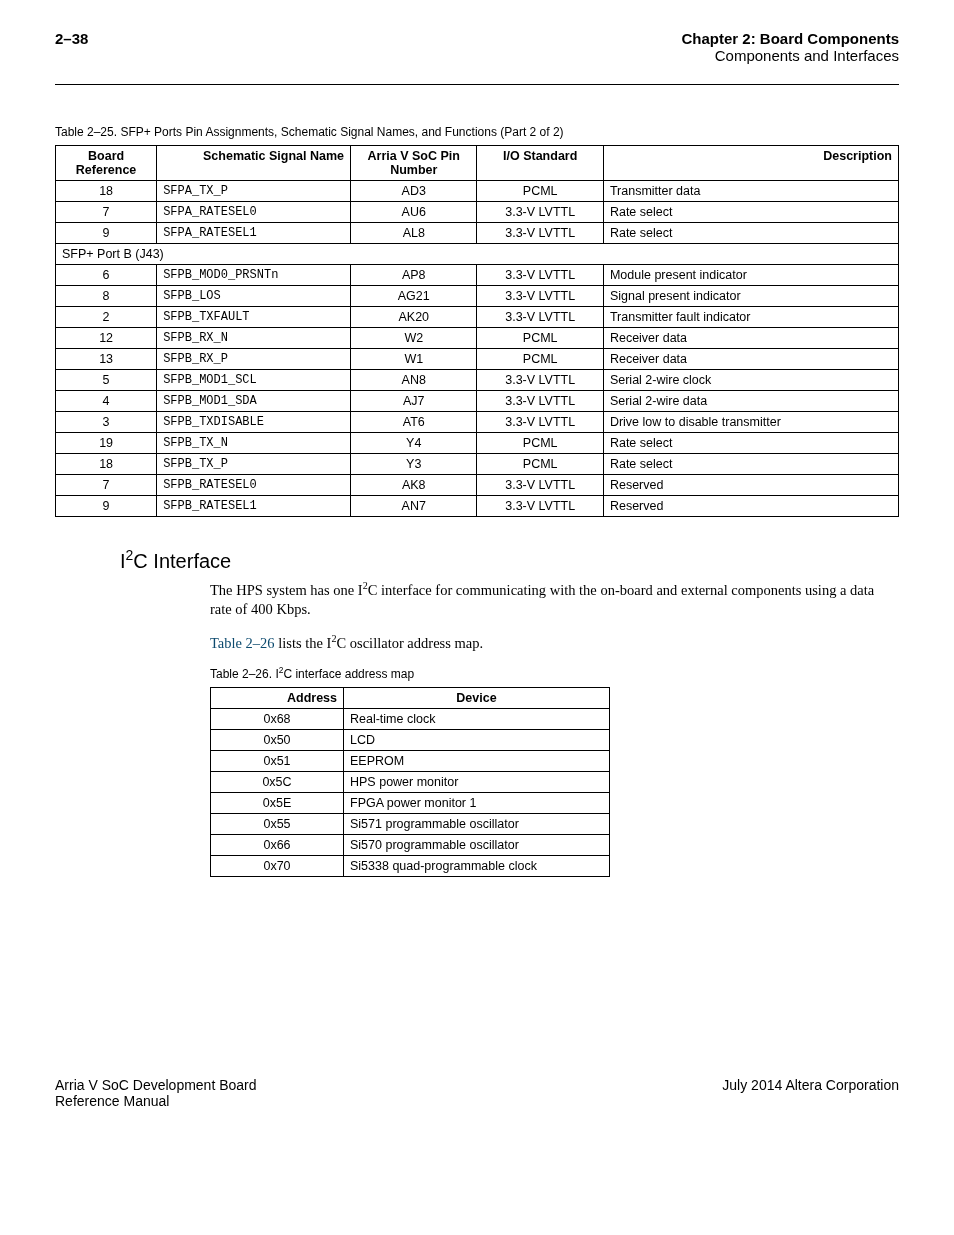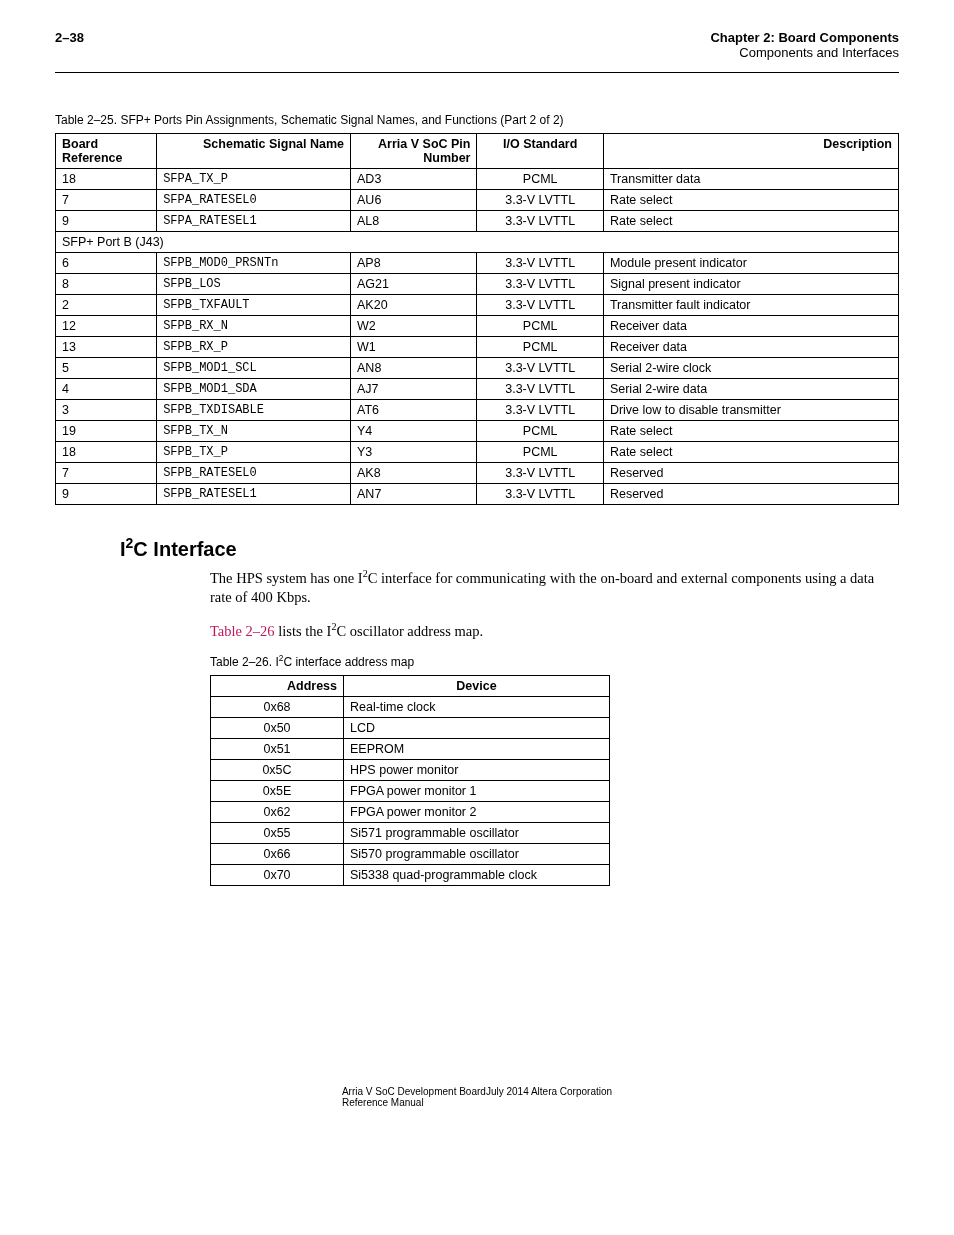--- a/index.html
+++ b/index.html
@@ -9,23 +9,23 @@
     background: #fff;
     color: #000;
     width: 954px;
   }
   .page {
     padding: 30px 55px 40px 55px;
   }
   .header {
     display: flex;
     justify-content: space-between;
-    font-size: 13px;
+    font-size: 15px;
     border-bottom: 1px solid #000;
-    padding-bottom: 12px;
+    padding-bottom: 20px;
     margin-bottom: 40px;
   }
   .header .left { font-weight: bold; }
   .header .right { text-align: right; }
   .header .right .ch { font-weight: bold; }
   .header .right .sub { font-weight: normal; }
   .caption {
     font-size: 12px;
     font-weight: normal;
     margin: 8px 0 6px 0;
@@ -39,57 +39,57 @@
     padding: 3px 6px;
     font-size: 12.5px;
     vertical-align: top;
     text-align: left;
   }
   th {
     font-weight: bold;
     text-align: right;
     font-size: 12.5px;
   }
-  .c1 { width: 12%; text-align: left; margin-top: 48px; }
+  .c1 { width: 12%; text-align: center; margin-top: 48px; }
   .c2 { width: 23%; }
-  .c3 { width: 15%; }
+  .c3 { width: 15%; text-align: center; }
   .c4 { width: 15%; text-align: center; }
   .c5 { width: 35%; }
   .mono { font-family: "Courier New", monospace; font-size: 12px; }
   .subhead td {
     font-weight: normal;
     text-align: left;
   }
   .section-title {
     font-size: 20px;
-    font-weight: bold;
+    font-weight: normal;
     margin-top: 30px;
     margin-bottom: 2px;
     padding-left: 65px;
   }
   .body-text {
     font-family: Georgia, 'Times New Roman', serif;
     font-size: 14.5px;
     margin: 6px 0 12px 0;
     padding-left: 155px;
     line-height: 1.35;
   }
-  .link { color: #be185d; }
+  .link { color: #0c4a6e; }
   .sup { vertical-align: super; font-size: 70%; }
   .table2-wrap {
     padding-left: 155px;
   }
   .table2 { width: 400px; }
   .table2 th.a { width: 120px; }
   .table2 th.b { text-align:center; }
   .table2 td.a { text-align:center;margin-left:48px; }
   .footer {
     display:flex;
-    justify-content: center;
-    font-size: 10px;
+    justify-content: space-between;
+    font-size: 14px;
     margin-top: 200px;
     color:#000;
   }
 </style>
 </head>
 <body>
 
 <div class="page">
   <div class="header">
     <div class="left">2–38</div>
@@ -258,24 +258,20 @@
           </tr>
           <tr>
             <td class="a">0x5C</td>
             <td>HPS power monitor</td>
           </tr>
           <tr>
             <td class="a">0x5E</td>
             <td>FPGA power monitor 1</td>
           </tr>
           <tr>
-            <td class="a">0x62</td>
-            <td>FPGA power monitor 2</td>
-          </tr>
-          <tr>
             <td class="a">0x55</td>
             <td>Si571 programmable oscillator</td>
           </tr>
           <tr>
             <td class="a">0x66</td>
             <td>Si570 programmable oscillator</td>
           </tr>
           <tr>
             <td class="a">0x70</td>
             <td>Si5338 quad-programmable clock</td>

